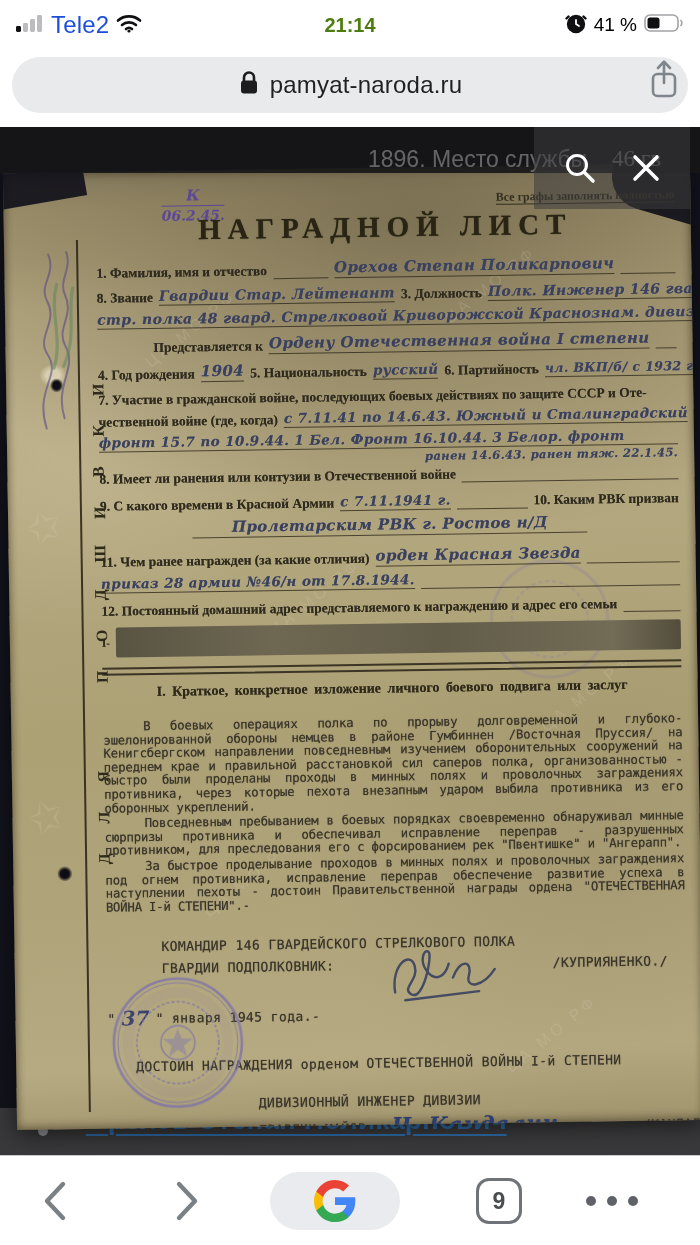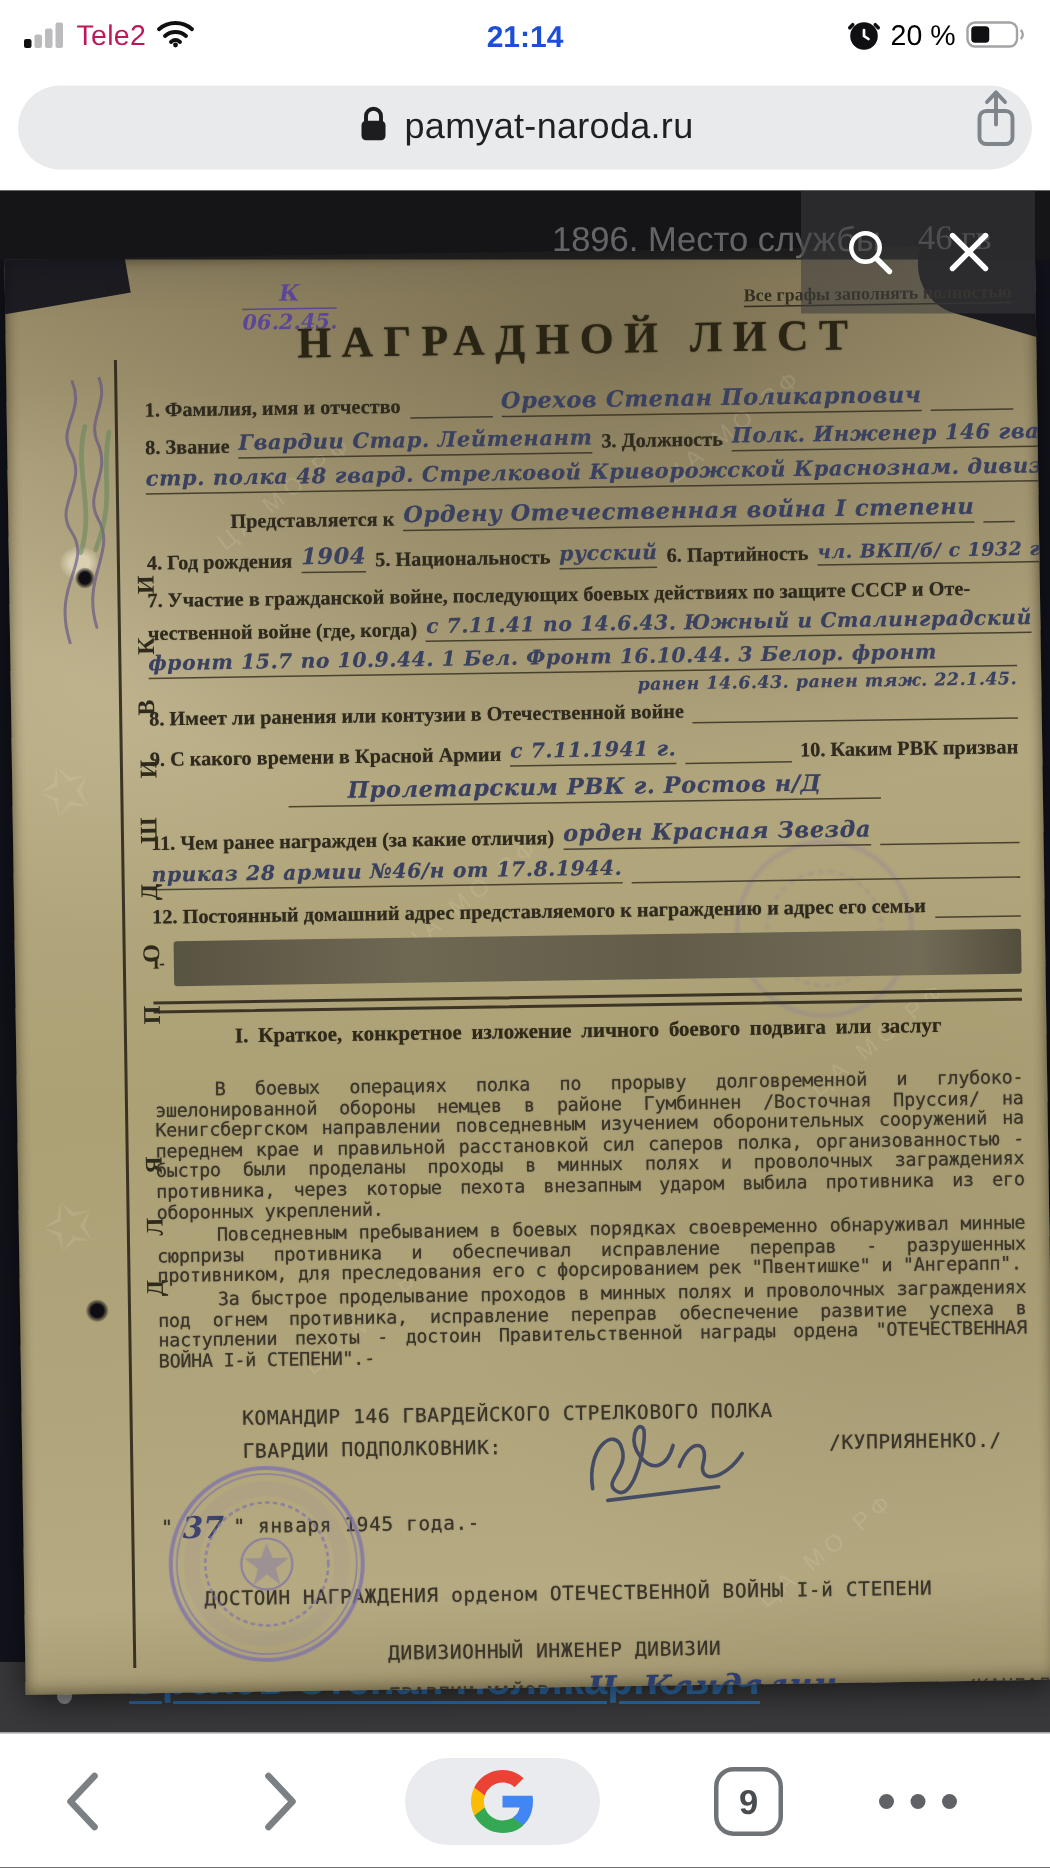--- a/index.html
+++ b/index.html
@@ -3,22 +3,22 @@
 <meta charset="utf-8">
 <style>
   html,body{margin:0;padding:0;background:#000;}
   .screen{position:relative;width:700px;height:1245px;background:#fff;overflow:hidden;
           font-family:"Liberation Sans",sans-serif;-webkit-font-smoothing:antialiased;}
 
   
   .statusbar{position:absolute;top:0;left:0;right:0;height:50px;display:flex;align-items:center;
              justify-content:space-between;padding:0 16px;box-sizing:border-box;background:#fff;}
   .sb-left,.sb-right{display:flex;align-items:center;gap:7px;}
-  .sb-carrier{font-size:19px;color:#be185d;letter-spacing:.2px;}
-  .sb-time{position:absolute;left:0;right:0;text-align:center;font-size:20px;font-weight:700;color:#1d4ed8;}
+  .sb-carrier{font-size:24px;color:#1d4ed8;letter-spacing:.2px;}
+  .sb-time{position:absolute;left:0;right:0;text-align:center;font-size:20px;font-weight:700;color:#4d7c0f;}
   .sb-batt-pct{font-size:19px;color:#000;}
 
   
   .urlrow{position:absolute;top:50px;left:0;right:0;height:77px;background:#fff;border-bottom:1px solid #d9dadc;}
   .urlpill{position:absolute;left:12px;right:12px;top:7px;height:56px;border-radius:28px;background:#e9eaec;
            display:flex;align-items:center;justify-content:center;gap:10px;}
   .url-text{font-size:24px;color:#1f2023;letter-spacing:.2px;}
   .share-btn{position:absolute;right:16px;top:9px;width:40px;height:40px;background:none;border:none;padding:0;cursor:pointer;}
 
   
@@ -146,21 +146,21 @@
     </div>
     <div class="sb-time">21:14</div>
     <div class="sb-right">
       <span>
         <svg width="22" height="22" viewBox="0 0 22 22" fill="none" stroke="#101012">
           <circle cx="11" cy="12" r="8" stroke-width="2.4" fill="#101012"></circle>
           <path d="M11 8 V12 L14 14" stroke="#fff" stroke-width="1.8" stroke-linecap="round"></path>
           <path d="M3.5 4.5 L1.5 6.5 M18.5 4.5 L20.5 6.5" stroke-width="2.4" stroke-linecap="round"></path>
         </svg>
       </span>
-      <span class="sb-batt-pct">20 %</span>
+      <span class="sb-batt-pct">41 %</span>
       <span>
         <svg width="40" height="20" viewBox="0 0 40 20">
           <rect x="1" y="2" width="33" height="16" rx="5" fill="none" stroke="#a3a3a7" stroke-width="1.6"></rect>
           <rect x="3.5" y="4.5" width="12" height="11" rx="2.5" fill="#101012"></rect>
           <path d="M36.5 7 a4 4 0 0 1 0 6" fill="none" stroke="#a3a3a7" stroke-width="1.6"></path>
         </svg>
       </span>
     </div>
   </div>
 

